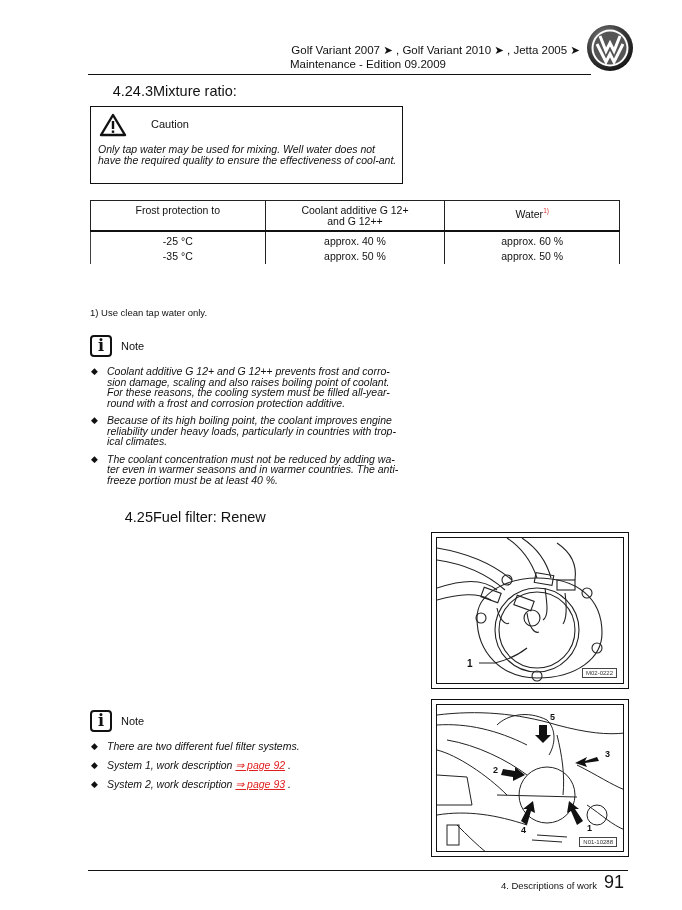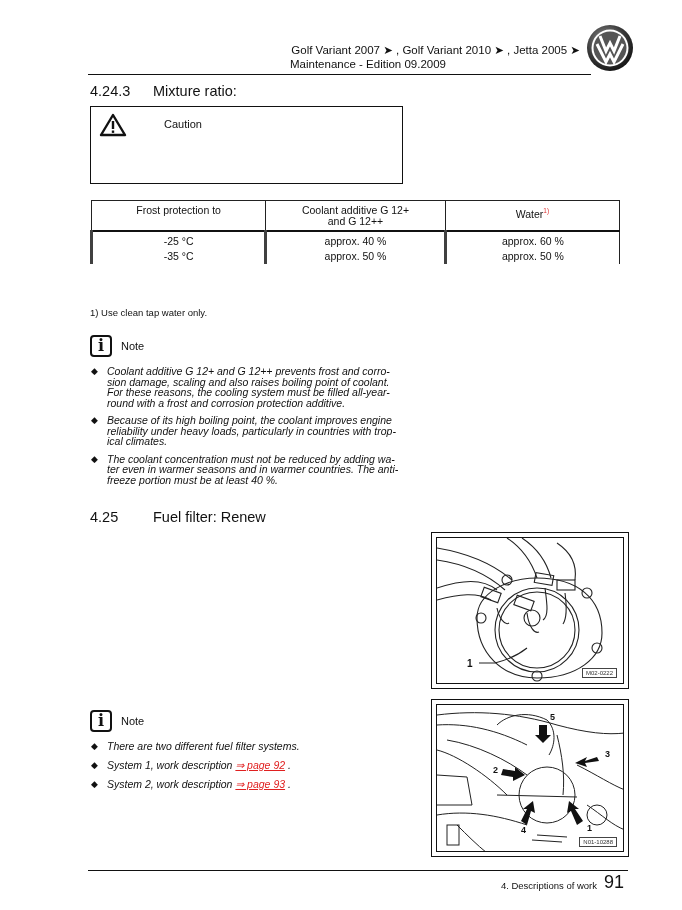--- a/index.html
+++ b/index.html
@@ -10,32 +10,32 @@
   .abs { position: absolute; }
 
   
   .hdr-line1 { left: 290px; top: 43px; width: 290px; text-align: right; font-size: 11.5px; }
   .hdr-line2 { left: 290px; top: 58px; width: 290px; text-align: left; font-size: 11.5px; }
   .hdr-rule { left: 88px; top: 74px; width: 503px; height: 1px; background: #111; }
   .vw-logo { left: 586px; top: 24px; width: 48px; height: 48px; }
 
   
   .h-sec { font-size: 14.5px; }
-  .h-num { display: inline-block; width: 63px; }
+  .h-num { display: inline-block; width: 63px; text-align: right; }
 
   
   .caution-box { left: 90px; top: 106px; width: 313px; height: 78px; border: 1.5px solid #111; box-sizing: border-box; }
   .caution-icon { left: 8px; top: 6px; width: 28px; height: 24px; }
-  .caution-label { left: 73px; top: 11px; font-size: 11px; }
+  .caution-label { left: 60px; top: 11px; font-size: 11px; }
   .caution-text { left: 7px; top: 37px; width: 300px; font-size: 10.5px; font-style: italic; line-height: 10.5px; }
 
   
   .tbl { left: 90px; top: 200px; width: 530px; border-collapse: collapse; font-size: 10.5px; }
   .tbl th { font-weight: normal; text-align: center; vertical-align: top; padding: 4px 20px 3px; border: 1px solid #222; border-bottom: 2px solid #111; line-height: 11px; }
-  .tbl td { text-align: center; padding: 0 4px; line-height: 15px; border-left: 3px solid #404040; border-right: 1px solid #222; }
+  .tbl td { text-align: center; padding: 0 4px; line-height: 15px; border-left: 1px solid #404040; border-right: 1px solid #222; }
   .tbl tr.last td { border-bottom: 1px solid #222; padding-bottom: 1px; }
   .tbl tr.first td { padding-top: 2px; }
   .fn-sup { color: #d33; font-size: 6.5px; vertical-align: super; }
 
   .footnote { left: 90px; top: 307px; font-size: 9.5px; }
 
   
   .note-icon { width: 22px; height: 22px; border: 2px solid #111; border-radius: 4px; box-sizing: border-box; text-align: center; font-family: "DejaVu Serif", serif; font-weight: bold; font-size: 16px; line-height: 18px; }
   .note-label { font-size: 11px; }
   .bullets { list-style: none; margin: 0; padding: 0; width: 315px; }
@@ -79,20 +79,21 @@
   <span class="h-num">4.24.3</span><span>Mixture ratio:</span>
 </div>
 
 <div class="abs caution-box">
   <svg class="abs caution-icon" viewBox="0 0 28 24">
     <path d="M14 2 L26 22 L2 22 Z" fill="none" stroke="#111" stroke-width="2.4" stroke-linejoin="round"></path>
     <rect x="12.8" y="8" width="2.4" height="8" fill="#111"></rect>
     <rect x="12.8" y="17.5" width="2.4" height="2.4" fill="#111"></rect>
   </svg>
   <div class="abs caution-label">Caution</div>
+  <div class="abs caution-text">Only tap water may be used for mixing. Well water does not have the required quality to ensure the effectiveness of cool-ant.</div>
 </div>
 
 <table class="abs tbl">
   <thead>
     <tr>
       <th style="width:33%;">Frost protection to</th>
       <th style="width:34%;">
         <span>Coolant additive G 12+</span><br>
         <span>and G 12++</span>
       </th>

